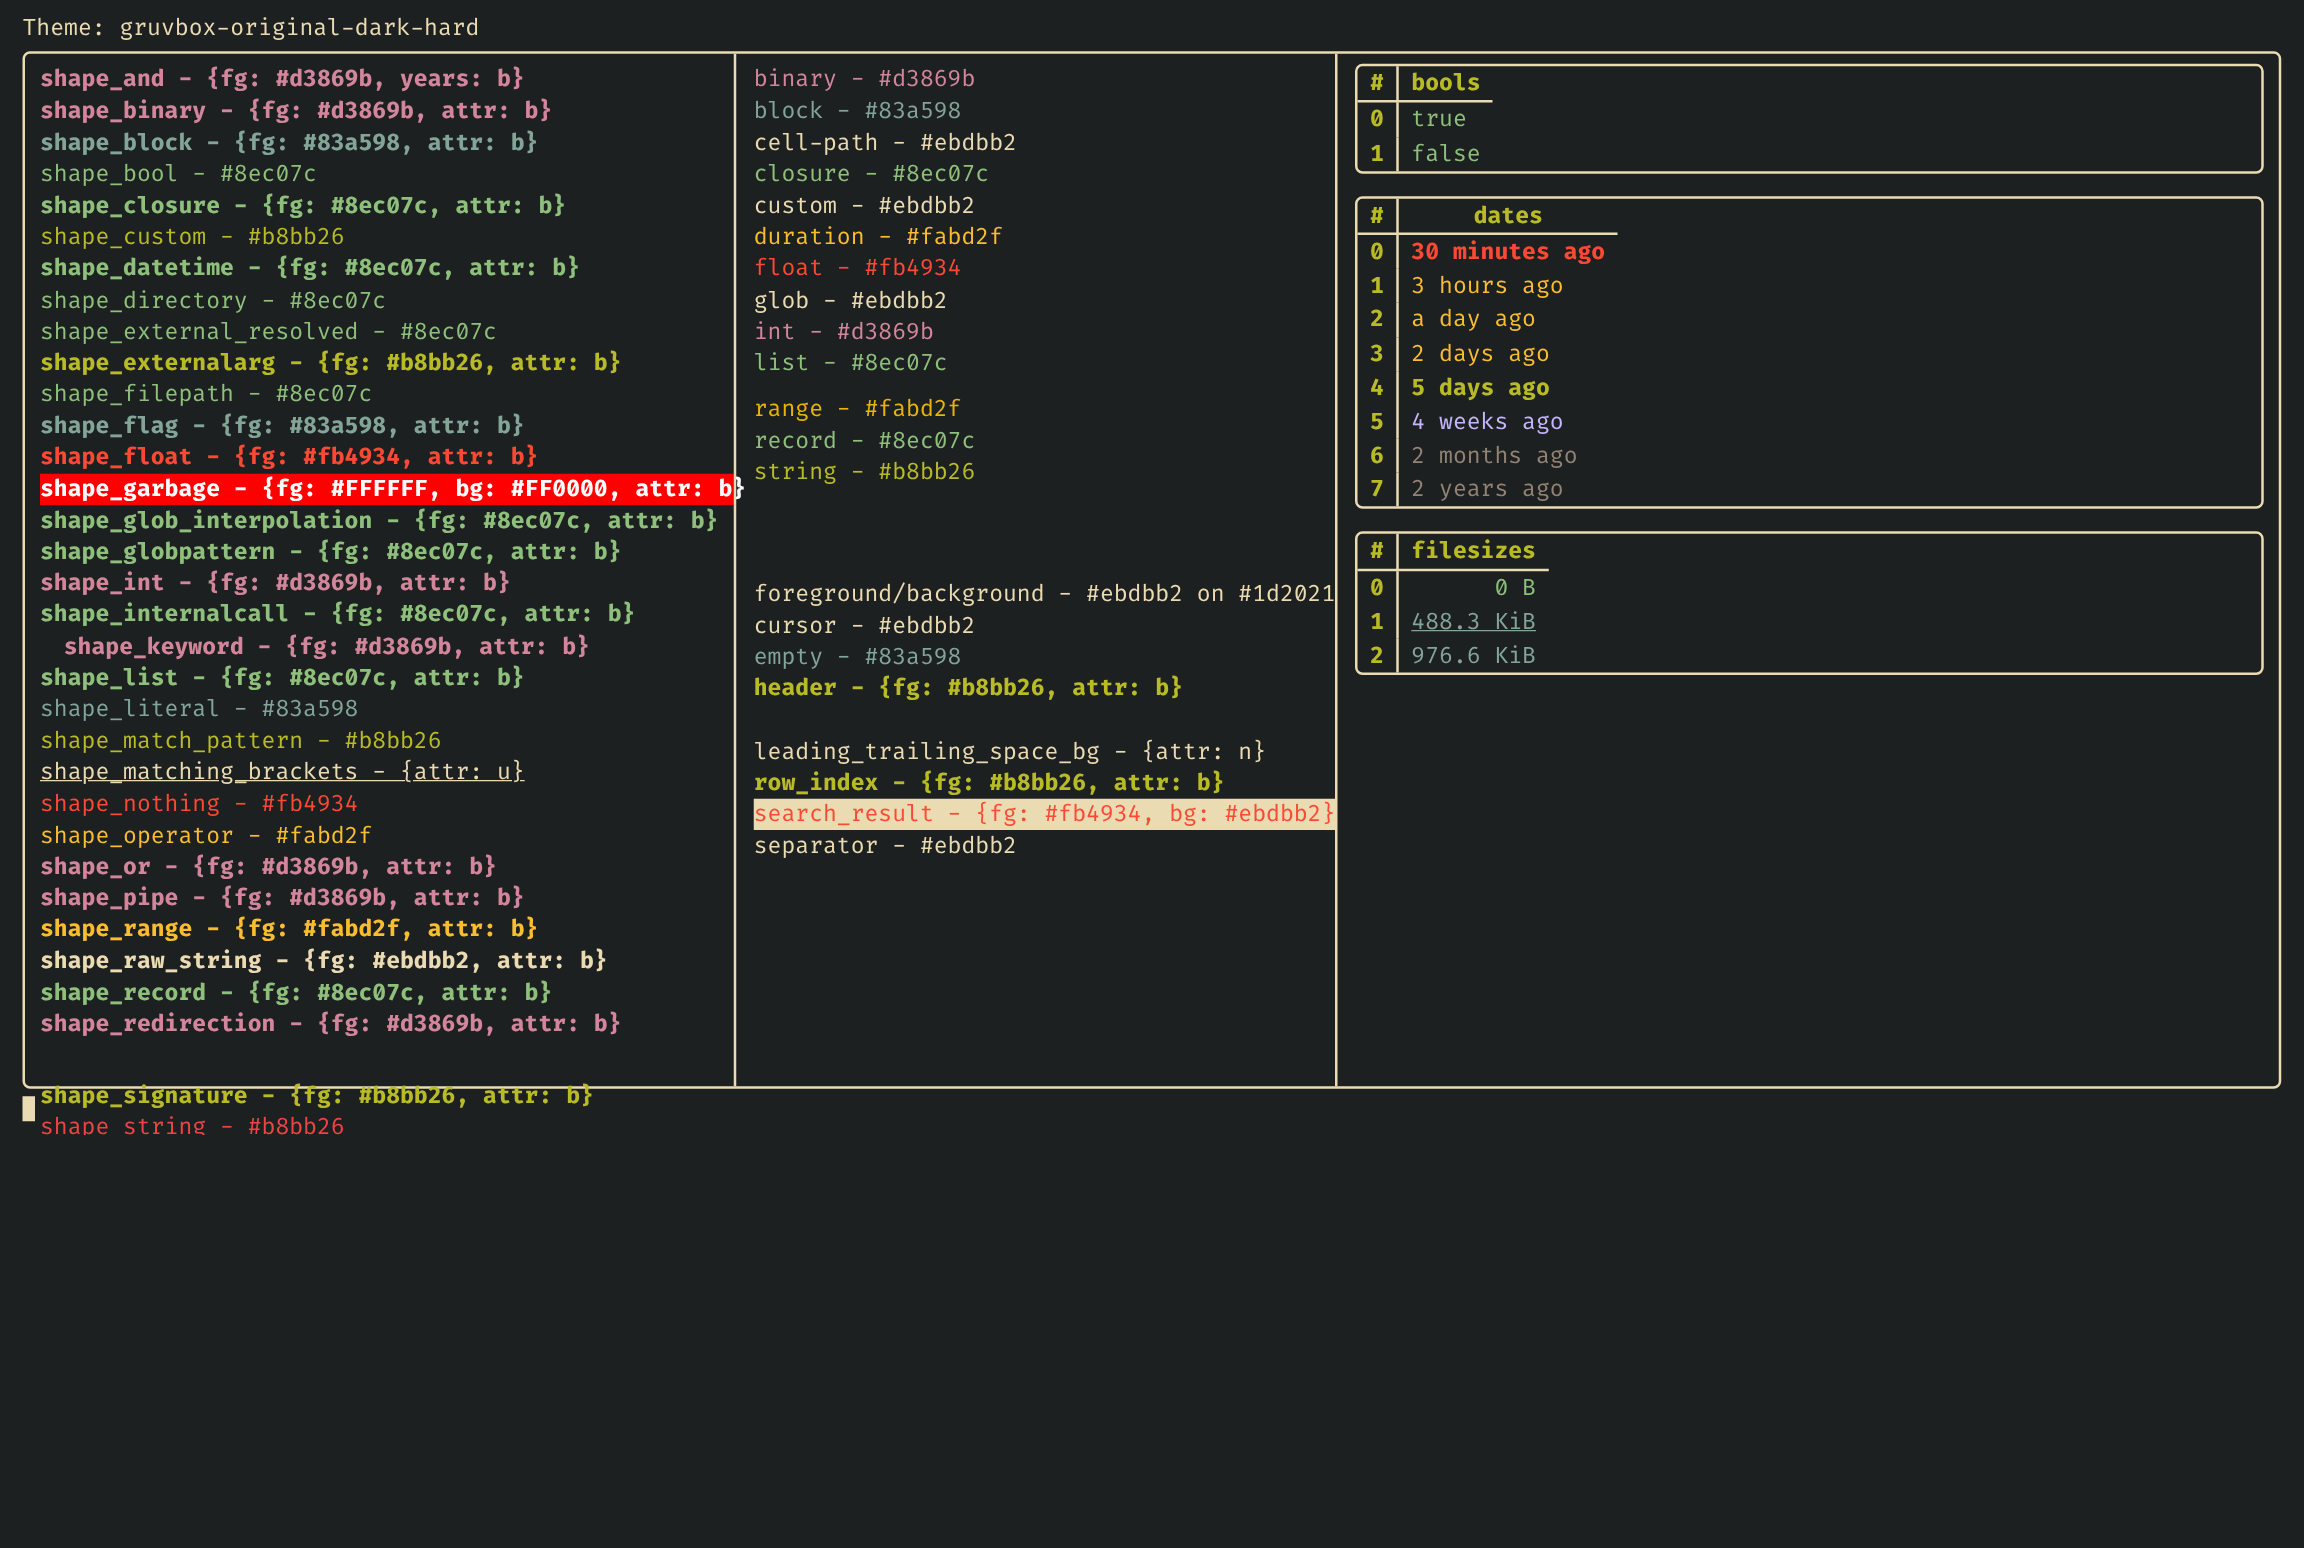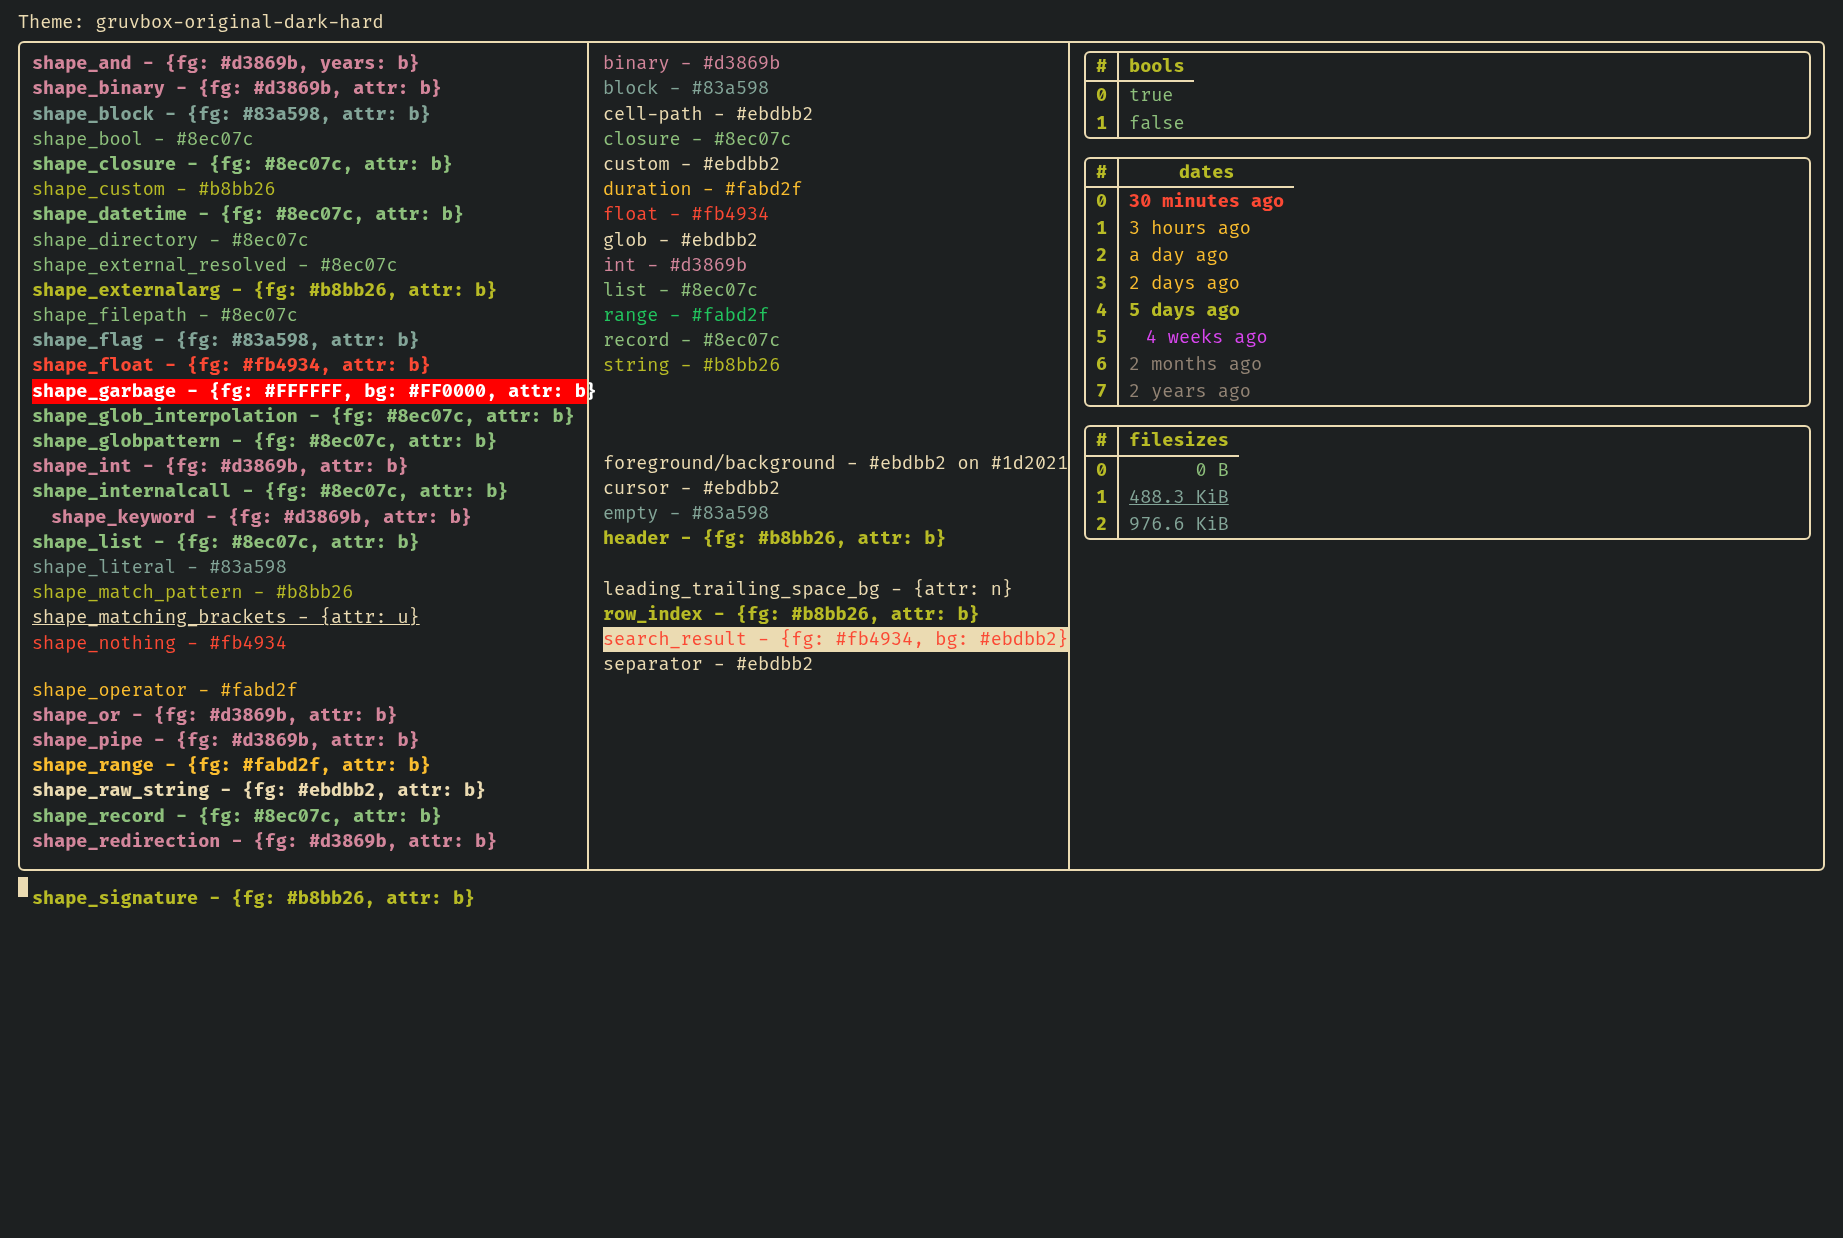--- a/index.html
+++ b/index.html
@@ -93,21 +93,21 @@
       <div class="shapes-line b" style="color:#8ec07c;">shape_glob_interpolation - {fg: #8ec07c, attr: b}</div>
       <div class="shapes-line b" style="color:#8ec07c;">shape_globpattern - {fg: #8ec07c, attr: b}</div>
       <div class="shapes-line b" style="color:#d3869b;">shape_int - {fg: #d3869b, attr: b}</div>
       <div class="shapes-line b" style="color:#8ec07c;">shape_internalcall - {fg: #8ec07c, attr: b}</div>
       <div class="shapes-line b" style="color:#d3869b;margin-left:19px;">shape_keyword - {fg: #d3869b, attr: b}</div>
       <div class="shapes-line b" style="color:#8ec07c;">shape_list - {fg: #8ec07c, attr: b}</div>
       <div class="shapes-line" style="color:#83a598;">shape_literal - #83a598</div>
       <div class="shapes-line" style="color:#b8bb26;">shape_match_pattern - #b8bb26</div>
       <div class="shapes-line u" style="color:#ebdbb2;">shape_matching_brackets - {attr: u}</div>
       <div class="shapes-line" style="color:#fb4934;">shape_nothing - #fb4934</div>
-      <div class="shapes-line" style="color:#fabd2f;margin-top:22px;">shape_operator - #fabd2f</div>
+      <div class="shapes-line" style="color:#fabd2f;">shape_operator - #fabd2f</div>
       <div class="shapes-line b" style="color:#d3869b;">shape_or - {fg: #d3869b, attr: b}</div>
       <div class="shapes-line b" style="color:#d3869b;">shape_pipe - {fg: #d3869b, attr: b}</div>
       <div class="shapes-line b" style="color:#fabd2f;">shape_range - {fg: #fabd2f, attr: b}</div>
       <div class="shapes-line b" style="color:#ebdbb2;">shape_raw_string - {fg: #ebdbb2, attr: b}</div>
       <div class="shapes-line b" style="color:#8ec07c;">shape_record - {fg: #8ec07c, attr: b}</div>
       <div class="shapes-line b" style="color:#d3869b;">shape_redirection - {fg: #d3869b, attr: b}</div>
       <div class="shapes-line b" style="color:#b8bb26;margin-top:32px;">shape_signature - {fg: #b8bb26, attr: b}</div>
       <div class="shapes-line" style="color:#ef4444;">shape_string - #b8bb26</div>
       <div class="shapes-line b" style="color:#8ec07c;">shape_string_interpolation - {fg: #8ec07c, attr: b}</div>
       <div class="shapes-line b" style="color:#83a598;">shape_table - {fg: #83a598, attr: b}</div>
@@ -120,21 +120,21 @@
         <div class="type-line" style="color:#d3869b;">binary - #d3869b</div>
         <div class="type-line" style="color:#83a598;">block - #83a598</div>
         <div class="type-line" style="color:#ebdbb2;">cell-path - #ebdbb2</div>
         <div class="type-line" style="color:#8ec07c;">closure - #8ec07c</div>
         <div class="type-line" style="color:#ebdbb2;">custom - #ebdbb2</div>
         <div class="type-line" style="color:#fabd2f;">duration - #fabd2f</div>
         <div class="type-line" style="color:#fb4934;">float - #fb4934</div>
         <div class="type-line" style="color:#ebdbb2;">glob - #ebdbb2</div>
         <div class="type-line" style="color:#d3869b;">int - #d3869b</div>
         <div class="type-line" style="color:#8ec07c;">list - #8ec07c</div>
-        <div class="type-line" style="color:#22c55e;">range - #fabd2f</div>
+        <div class="type-line" style="color:#eab308;margin-top:12px;">range - #fabd2f</div>
         <div class="type-line" style="color:#8ec07c;">record - #8ec07c</div>
         <div class="type-line" style="color:#b8bb26;">string - #b8bb26</div>
       </div>
     <div style="height:4em"></div>
     <div id="col-misc">
         <div class="misc-line" style="color:#ebdbb2;">foreground/background - #ebdbb2 on #1d2021</div>
         <div class="misc-line" style="color:#ebdbb2;">cursor - #ebdbb2</div>
         <div class="misc-line" style="color:#83a598;">empty - #83a598</div>
         <div class="misc-line b" style="color:#b8bb26;">header - {fg: #b8bb26, attr: b}</div>
         <div>&nbsp;</div>
@@ -186,21 +186,21 @@
             <tr>
               <td class="idx">3</td>
               <td class="" style="color:#fabd2f;">2 days ago</td>
             </tr>
             <tr>
               <td class="idx">4</td>
               <td class="" style="color:#b8bb26;font-weight:bold;">5 days ago</td>
             </tr>
             <tr>
               <td class="idx">5</td>
-              <td class="" style="color:#d946ef;text-align:center;">4 weeks ago</td>
+              <td class="" style="color:#c4b5fd;">4 weeks ago</td>
             </tr>
             <tr>
               <td class="idx">6</td>
               <td class="" style="color:#928374;">2 months ago</td>
             </tr>
             <tr>
               <td class="idx">7</td>
               <td class="" style="color:#928374;">2 years ago</td>
             </tr>
           </tbody>

